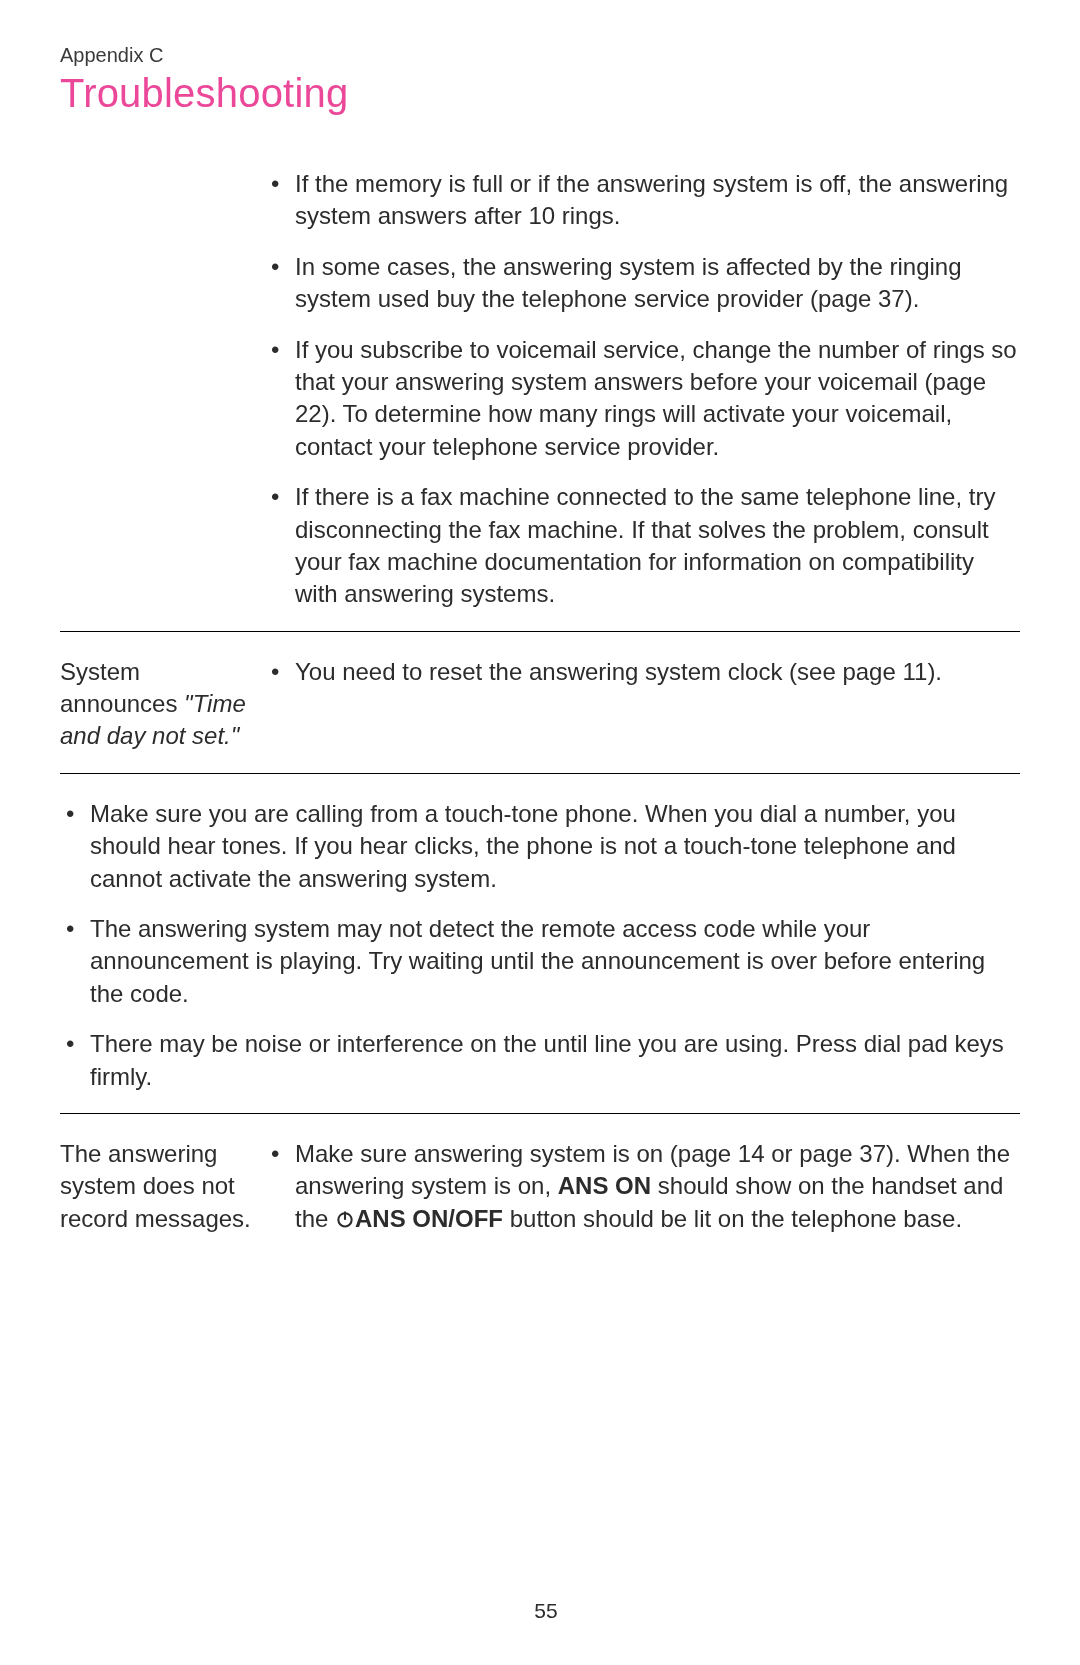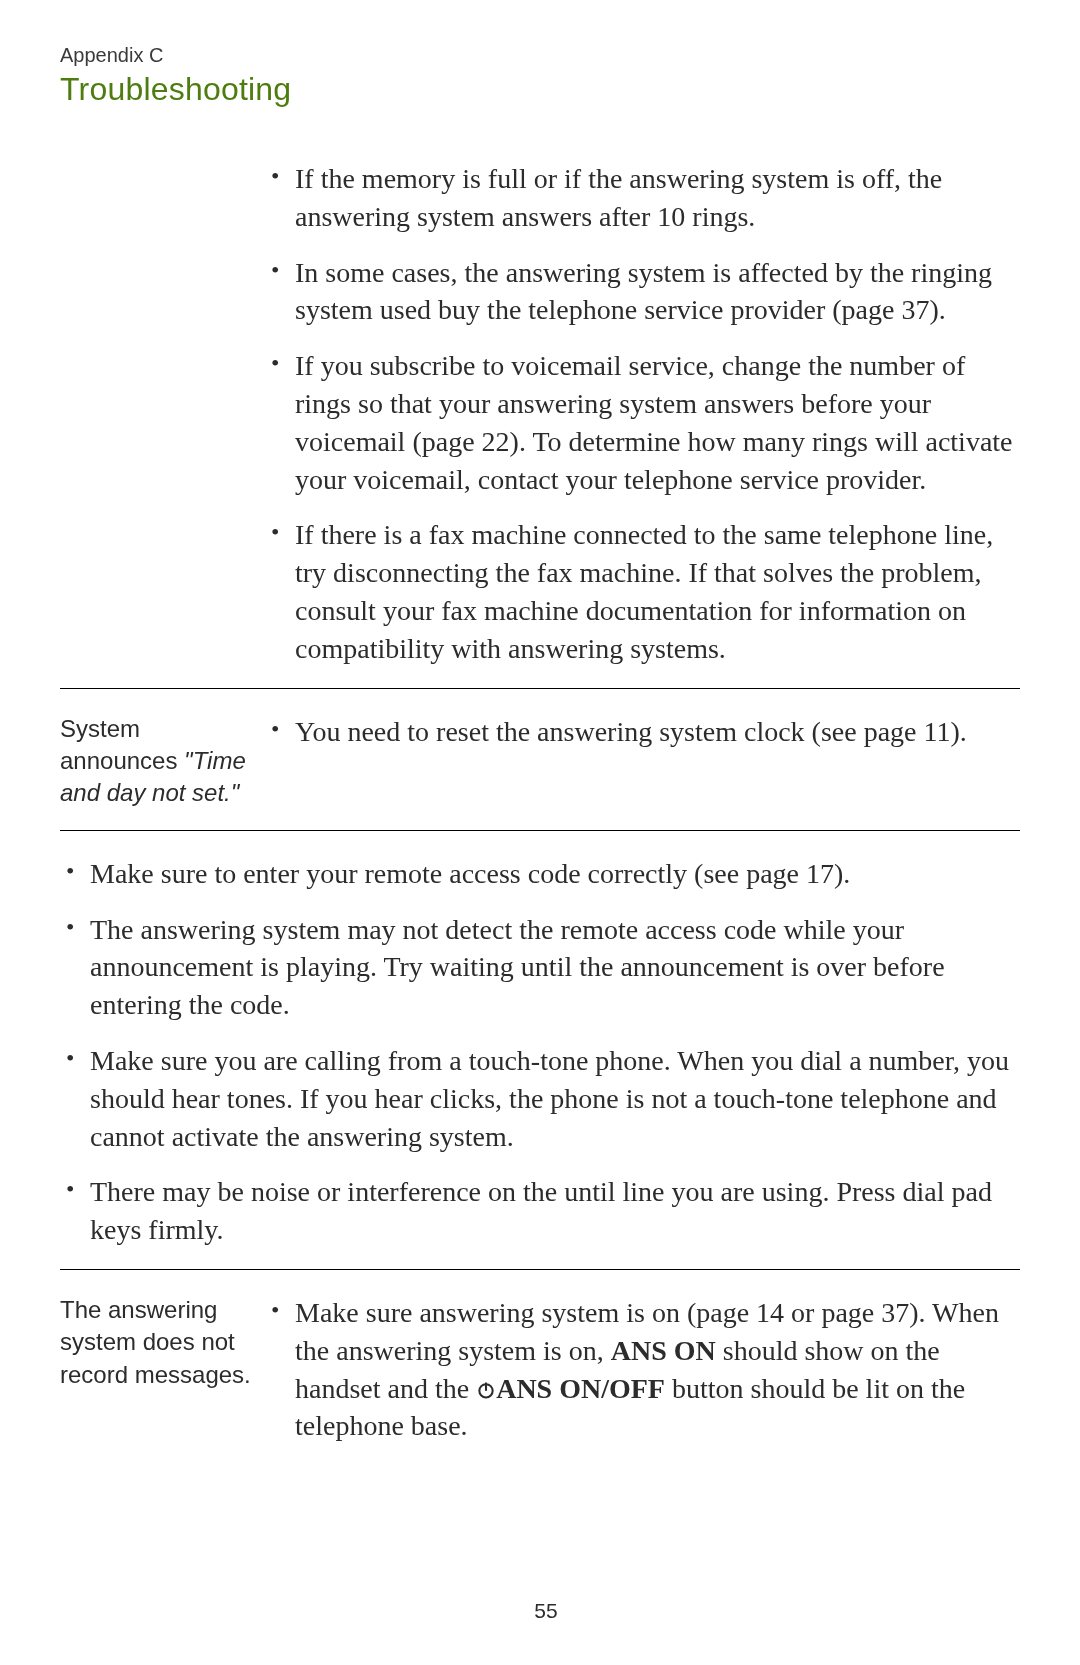--- a/index.html
+++ b/index.html
@@ -15,23 +15,23 @@
     box-sizing: border-box;
     padding: 44px 60px 40px 60px;
     position: relative;
   }
   .appendix {
     font-size: 20px;
     color: #3a3a3a;
     margin: 0 0 4px 0;
   }
   .title {
-    font-size: 32px;
+    font-size: 40px;
     font-weight: 300;
-    color: #4d7c0f;
+    color: #ec4899;
     margin: 0 0 28px 0;
     letter-spacing: 0.2px;
   }
   .row {
     display: flex;
     width: 100%;
     padding: 24px 0 20px 0;
   }
   .divider {
     border-top: 1.5px solid #000;
@@ -48,25 +48,24 @@
     flex: 1;
   }
   ul.bullets {
     list-style: none;
     padding: 0;
     margin: 0;
   }
   ul.bullets > li {
     position: relative;
     padding-left: 30px;
-    font-size: 28px;
+    font-size: 24px;
     line-height: 1.35;
     margin-bottom: 18px;
     color: #2c2c2c;
-    font-family: Liberation Serif, serif;
   }
   ul.bullets > li:last-child {
     margin-bottom: 0;
   }
   ul.bullets > li::before {
     content: "•";
     position: absolute;
     left: 6px;
     top: 0;
     font-size: 24px;
@@ -113,23 +112,22 @@
         <div class="solutions">
           <ul class="bullets">
             <li><span>You need to reset the answering system clock (see page 11).</span></li>
           </ul>
         </div>
       </div>
       <div class="divider"></div>
       <div class="row">
         <div class="solutions">
           <ul class="bullets">
-            <li><span>Make sure to enter your remote access code correctly (see page 17).</span></li>
+            <li><span>Make sure you are calling from a touch-tone phone. When you dial a number, you should hear tones. If you hear clicks, the phone is not a touch-tone telephone and cannot activate the answering system.</span></li>
             <li><span>The answering system may not detect the remote access code while your announcement is playing. Try waiting until the announcement is over before entering the code.</span></li>
-            <li><span>Make sure you are calling from a touch-tone phone. When you dial a number, you should hear tones. If you hear clicks, the phone is not a touch-tone telephone and cannot activate the answering system.</span></li>
             <li><span>There may be noise or interference on the until line you are using. Press dial pad keys firmly.</span></li>
           </ul>
         </div>
       </div>
       <div class="divider"></div>
       <div class="row">
         <div class="problem"><span>The answering system does not record messages.</span></div>
         <div class="solutions">
           <ul class="bullets">
             <li><span>Make sure answering system is on (page 14 or page 37). When the answering system is on, </span><span class="bold">ANS ON</span><span> should show on the handset and the </span><span class="power-icon"><svg width="20" height="20" viewBox="0 0 24 24">

